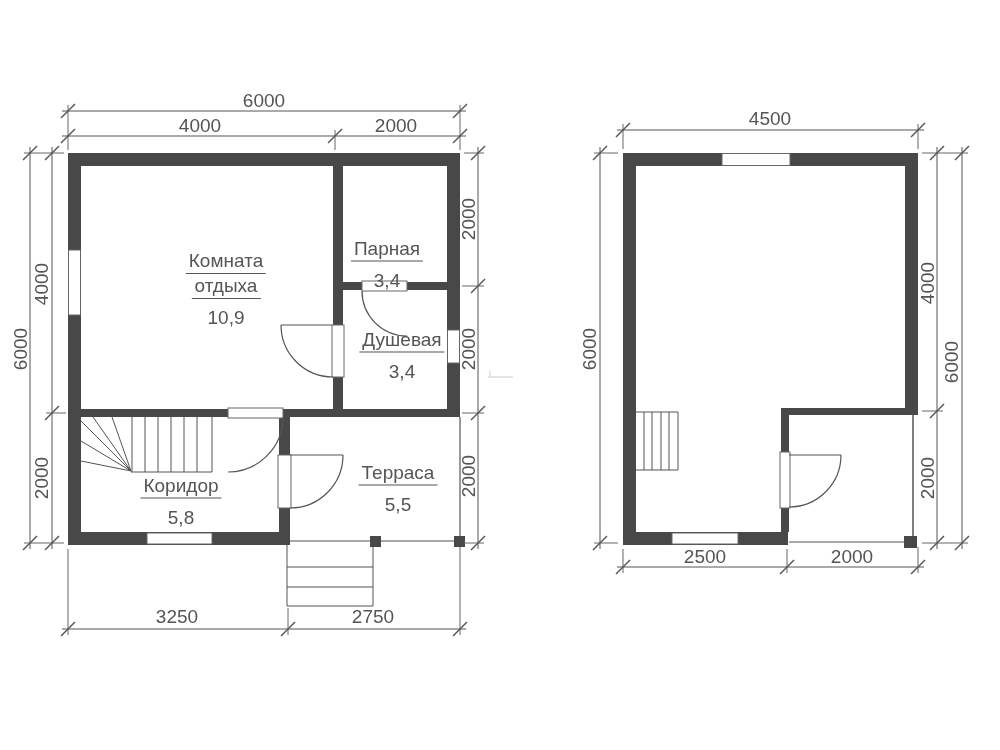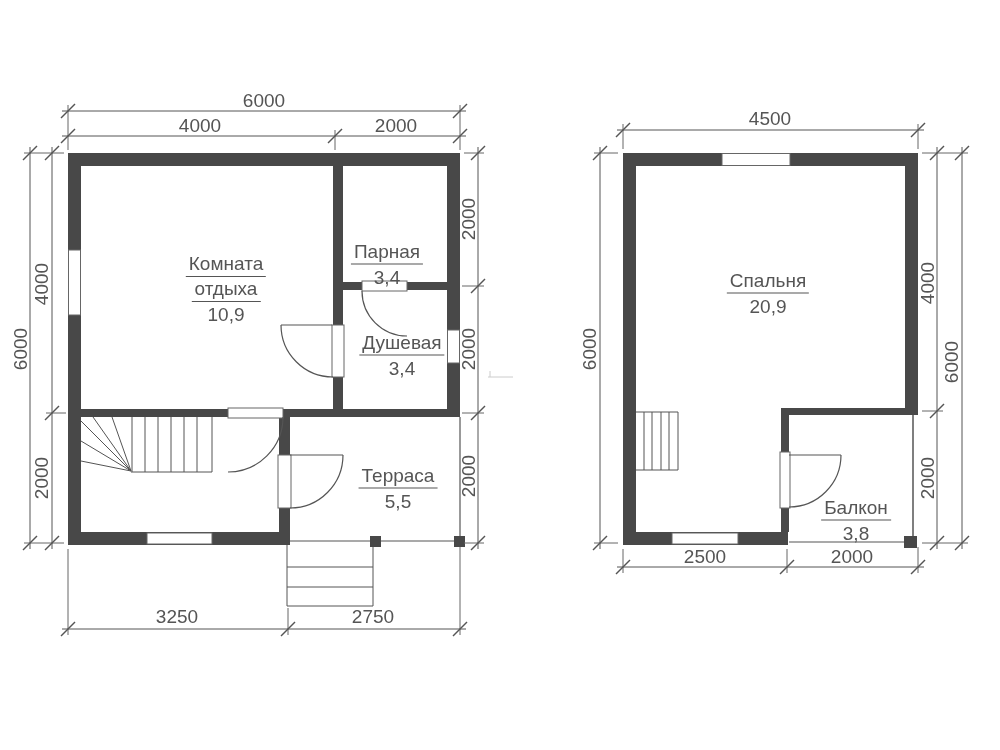--- a/index.html
+++ b/index.html
@@ -5,21 +5,21 @@
   html,body{margin:0;padding:0;background:#ffffff;}
   .canvas{position:relative;width:1000px;height:750px;background:#ffffff;overflow:hidden;
           font-family:"Liberation Sans", sans-serif;}
   svg{position:absolute;left:0;top:0;}
   .lbl{position:absolute;color:#555;font-size:19px;line-height:21px;white-space:nowrap;
        transform:translate(-50%,-50%);}
   .lbl.rot{transform:translate(-50%,-50%) rotate(-90deg);}
   .room{position:absolute;color:#555;font-size:19px;line-height:23px;text-align:center;
         transform:translate(-50%,-50%);}
   .room .nm{display:inline-block;border-bottom:1.5px solid #555;padding:0 3px 1px 3px;}
-  .room .ar{display:block;padding-top:1px;}
+  .room .ar{display:block;padding-top:7px;}
 </style>
 </head>
 <body>
 
 <div class="canvas">
 
 <svg width="1000" height="750" viewBox="0 0 1000 750">
 
   <g fill="#484848">
     <rect x="68" y="153" width="392" height="13"></rect>
@@ -220,31 +220,27 @@
     <span class="ar">10,9</span>
   </div>
   <div class="room" style="left:387px;top:220px;margin-top:44px;">
     <span class="nm">Парная</span>
     <span class="ar">3,4</span>
   </div>
   <div class="room" style="left:402px;top:355px;">
     <span class="nm">Душевая</span>
     <span class="ar">3,4</span>
   </div>
+  <div class="room" style="left:181px;top:501px;">
+    <span class="nm">Коридор</span>
+    <span class="ar">5,8</span>
+  </div>
   <div class="room" style="left:398px;top:488px;">
     <span class="nm">Терраса</span>
     <span class="ar">5,5</span>
-  </div>
-  <div class="room" style="left:768px;top:293px;">
-    <span class="nm">Спальня</span>
-    <span class="ar">20,9</span>
-  </div>
-  <div class="room" style="left:856px;top:520px;">
-    <span class="nm">Балкон</span>
-    <span class="ar">3,8</span>
   </div>
 
   <div class="lbl" style="left:264px;top:100px;">6000</div>
   <div class="lbl" style="left:200px;top:125px;">4000</div>
   <div class="lbl" style="left:396px;top:125px;">2000</div>
   <div class="lbl rot" style="left:20px;top:349px;">6000</div>
   <div class="lbl rot" style="left:41px;top:284px;">4000</div>
   <div class="lbl rot" style="left:41px;top:478px;">2000</div>
   <div class="lbl rot" style="left:468px;top:219px;">2000</div>
   <div class="lbl rot" style="left:468px;top:349px;">2000</div>

